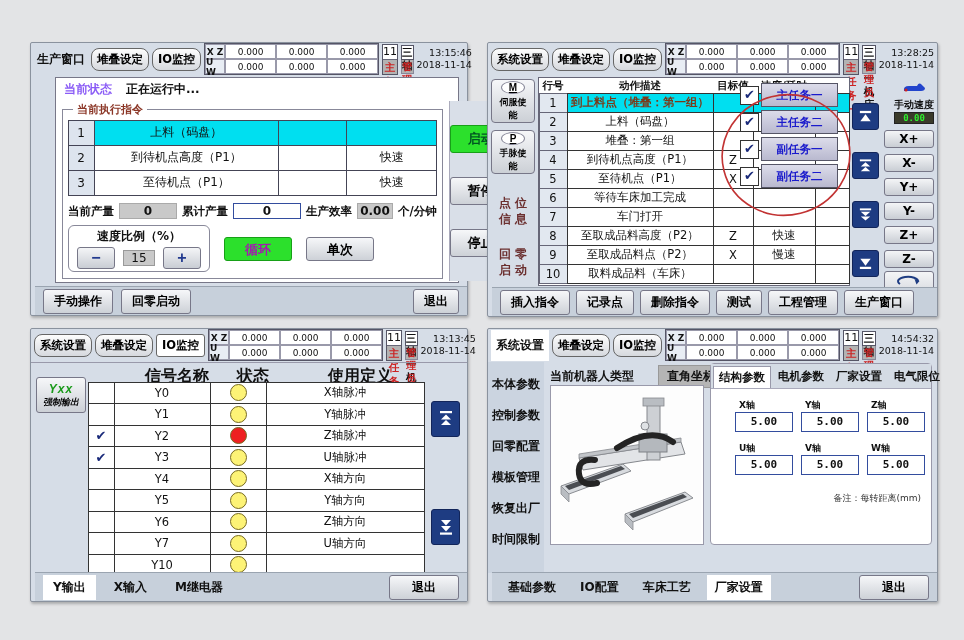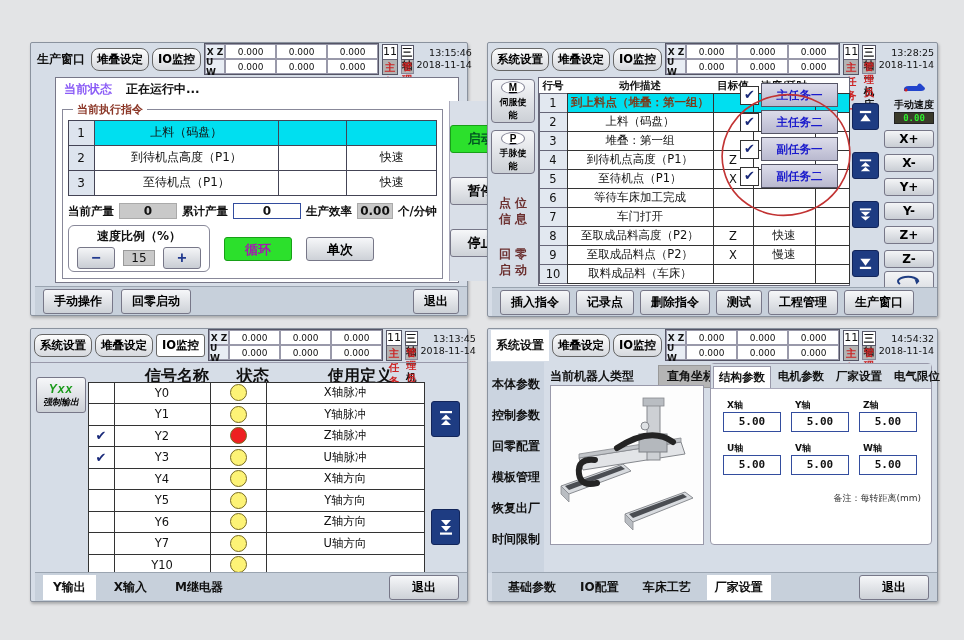--- a/index.html
+++ b/index.html
@@ -133,21 +133,21 @@
   .br-side{position:absolute;left:0;top:33px;bottom:28px;width:56px;background:#cbd4e0;
            display:flex;flex-direction:column;align-items:center;gap:14px;padding-top:14px;}
   .br-side .item{font-size:12px;font-weight:bold;cursor:pointer;white-space:nowrap;}
   .typerow{position:absolute;left:62px;top:36px;display:flex;align-items:center;gap:24px;font-size:12px;font-weight:bold;}
   .typeval{background:#b5b5b5;padding:2px 8px;border:1px solid #999;}
   .robotbox{position:absolute;left:62px;top:56px;width:152px;height:158px;background:#fff;border:1px solid #99a;}
   .parambox{position:absolute;left:222px;top:34px;width:220px;height:180px;background:#fff;border:1px solid #99a;border-radius:4px;}
   .ptabs{display:flex;gap:2px;background:#d4dbe4;border-bottom:1px solid #aab;padding:2px 2px 0 2px;}
   .ptab{font-size:11.5px;font-weight:bold;padding:3px 5px;cursor:pointer;white-space:nowrap;}
   .ptab.active{background:#fff;border:1px solid #99a;border-bottom:none;}
-  .fields{display:grid;grid-template-columns:repeat(3,1fr);gap:10px 8px;padding:10px 12px 4px 12px;}
+  .fields{display:grid;grid-template-columns:repeat(3,1fr);gap:10px 8px;padding:10px 12px 4px 12px;margin-left:12px;}
   .field .flb{font-size:9px;font-weight:bold;margin-left:4px;}
   .field .fval{width:56px;height:18px;line-height:18px;background:#fff;border:1.5px solid #334d9e;text-align:center;
                font-size:11px;font-weight:bold;font-family:"DejaVu Sans Mono",monospace;}
   .note{position:absolute;right:10px;top:128px;font-size:9px;color:#333;}
   .br-foot .tab{font-size:12px;font-weight:bold;padding:4px 8px;cursor:pointer;}
   .br-foot .tab.active{background:#fff;}
   .br-foot .gbtn{min-width:70px;}
 </style>
 </head>
 <body>

